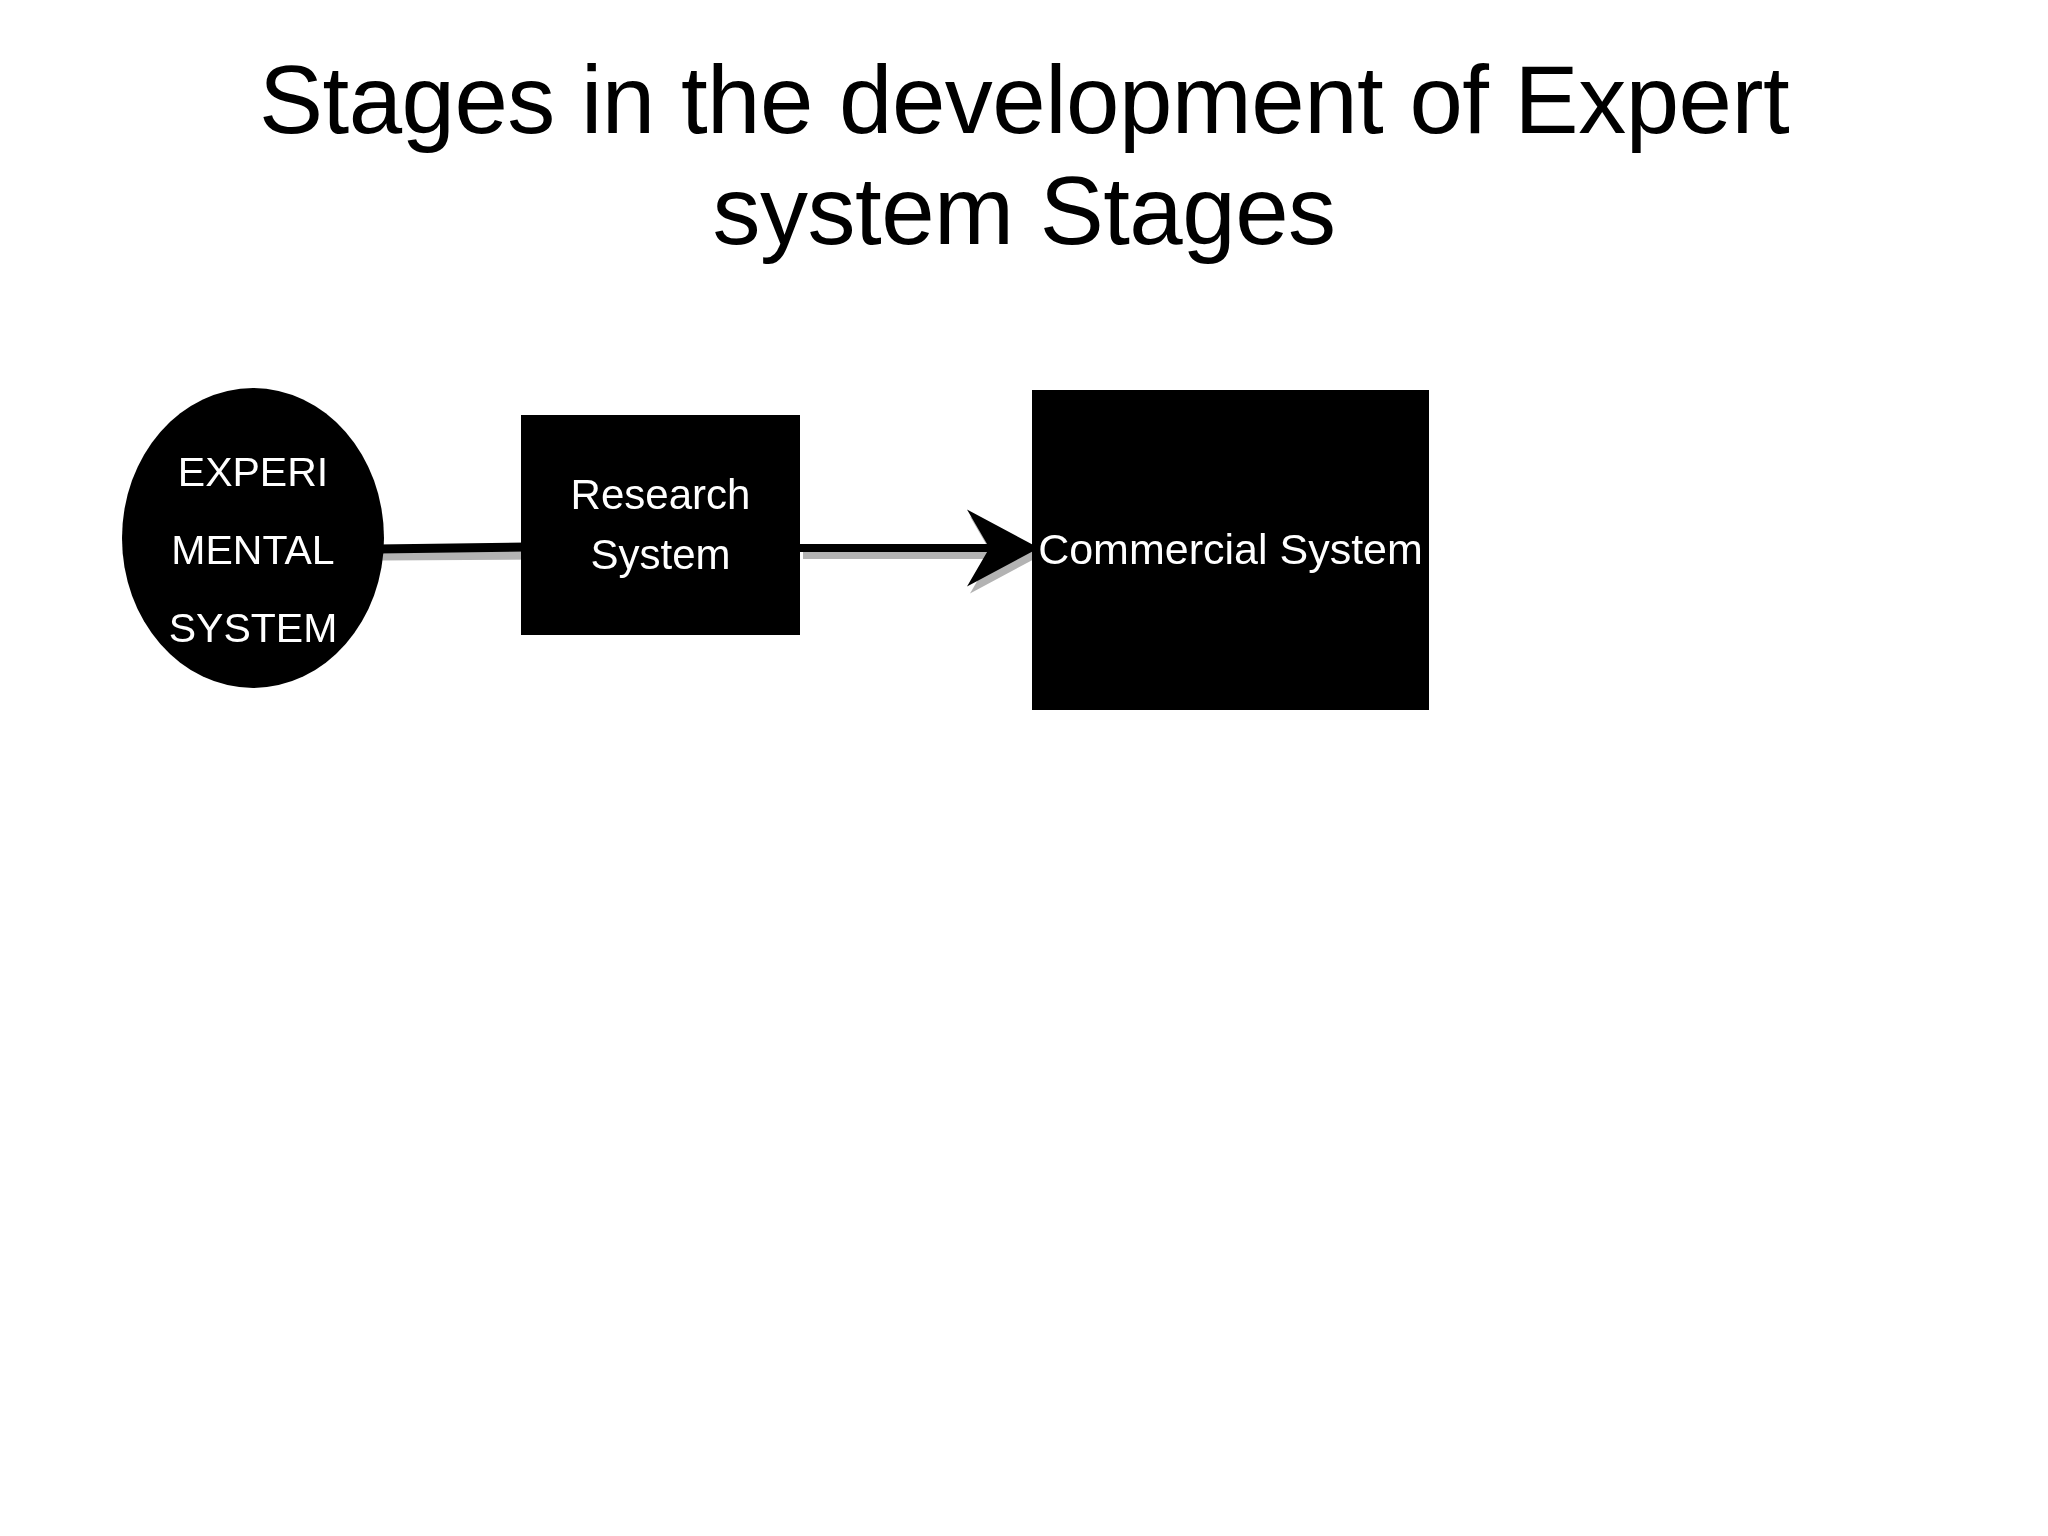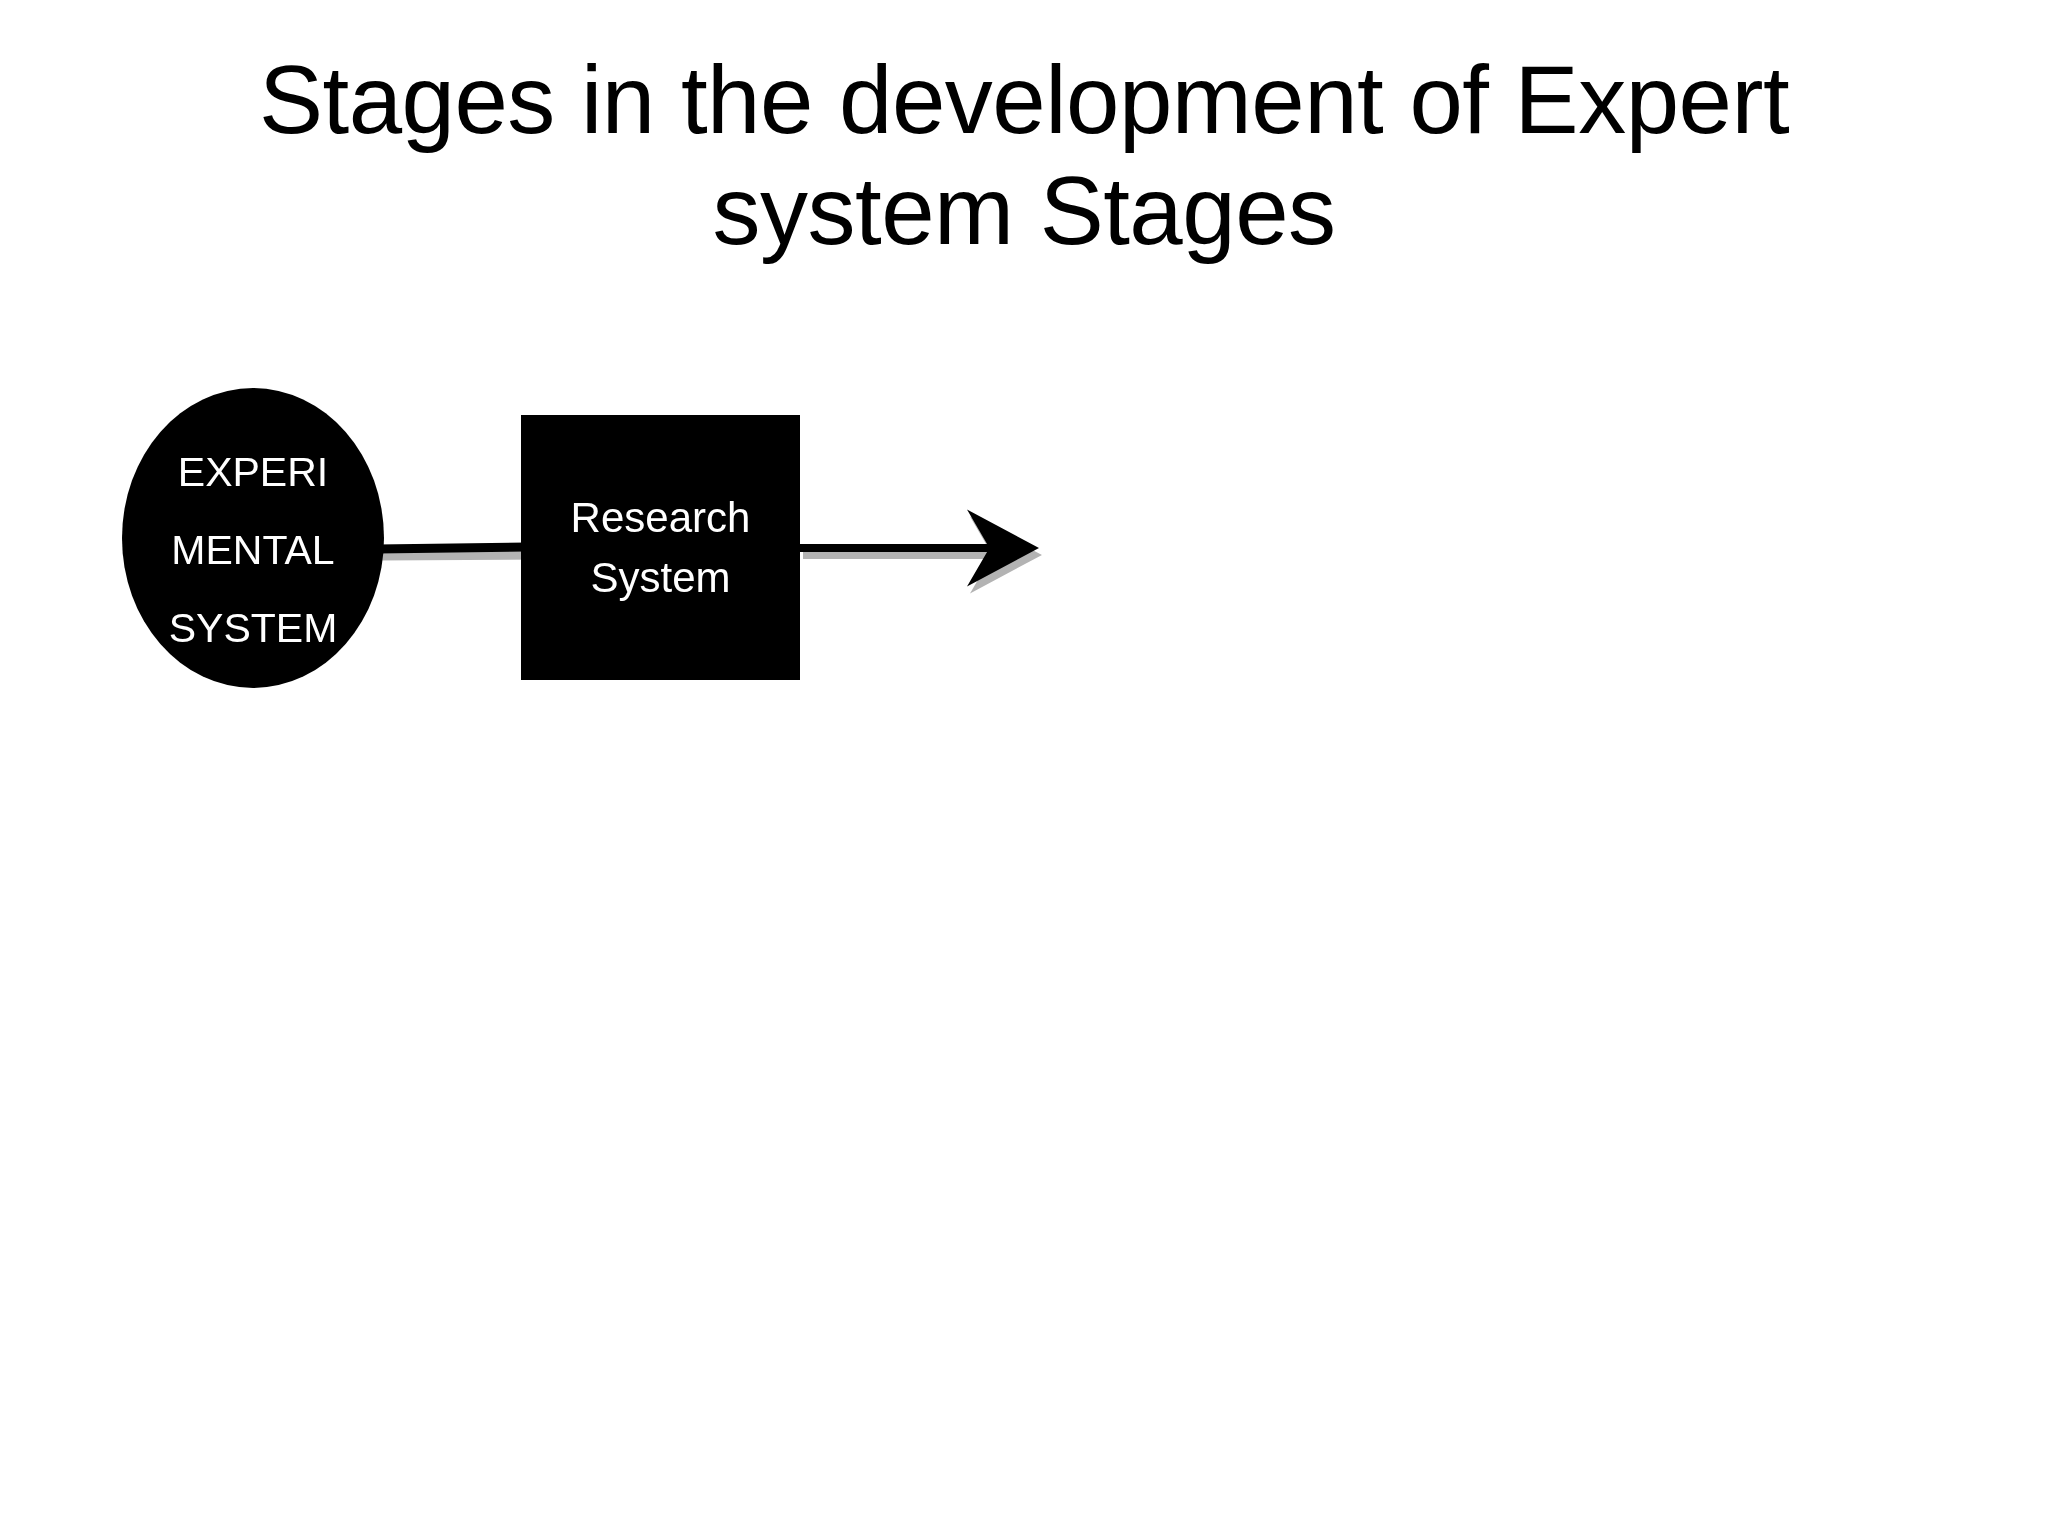--- a/index.html
+++ b/index.html
@@ -87,21 +87,21 @@
     line-height: 1.42;
     font-weight: 400;
     text-align: center;
     white-space: nowrap;
   }
 
   #node-research {
     left: 521px;
     top: 415px;
     width: 279px;
-    height: 265px;
+    height: 220px;
   }
   #node-commercial {
     left: 1032px;
     top: 390px;
     width: 397px;
     height: 320px;
   }
   #node-commercial .ln { font-size: 43px; }
 
   
@@ -157,15 +157,18 @@
       <div class="ln">EXPERI</div>
       <div class="ln">MENTAL</div>
       <div class="ln">SYSTEM</div>
     </div>
 
     <div class="node-rect" id="node-research">
       <div class="ln">Research</div>
       <div class="ln">System</div>
     </div>
 
+    <div class="node-rect" id="node-commercial">
+      <div class="ln">Commercial System</div>
+    </div>
 
   </div>
 </div>
 
 </body></html>

